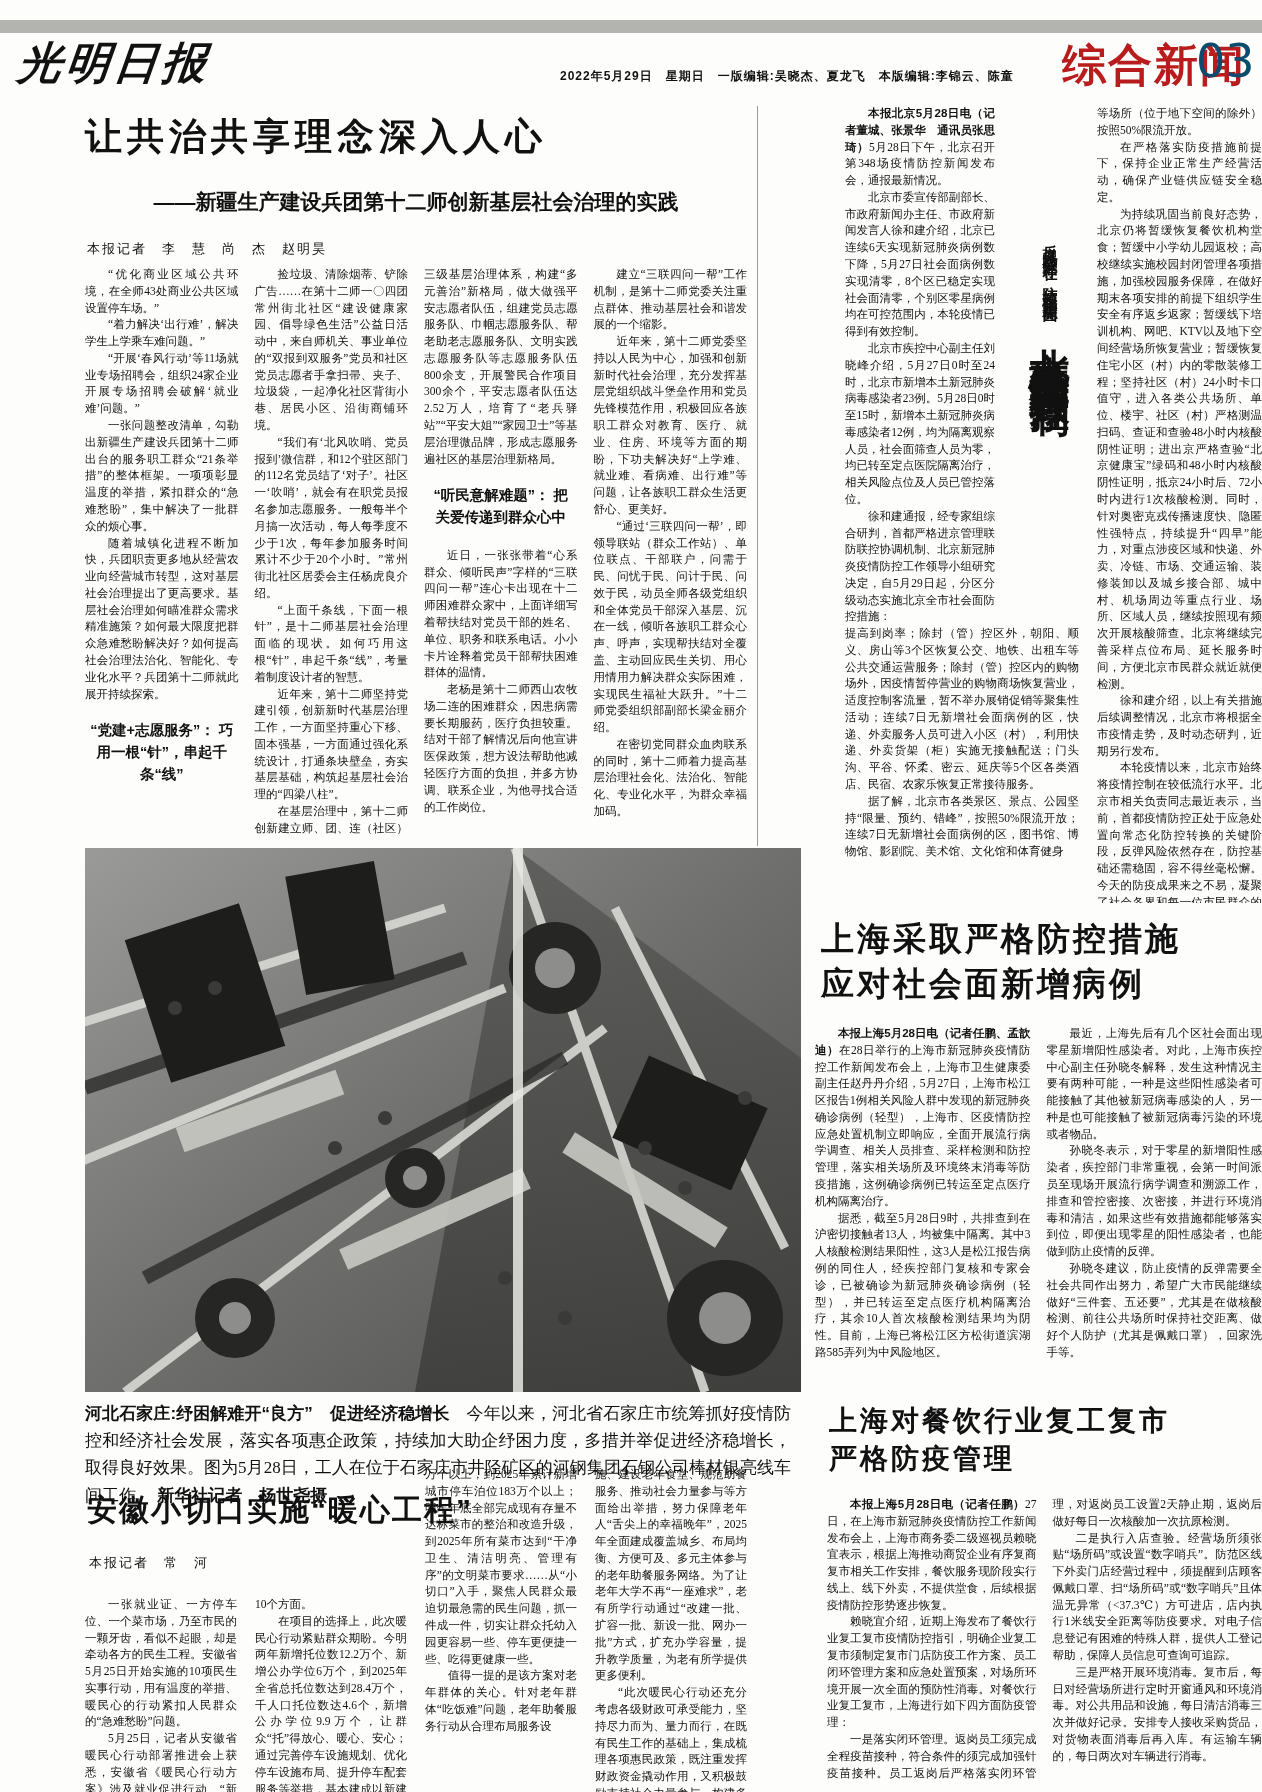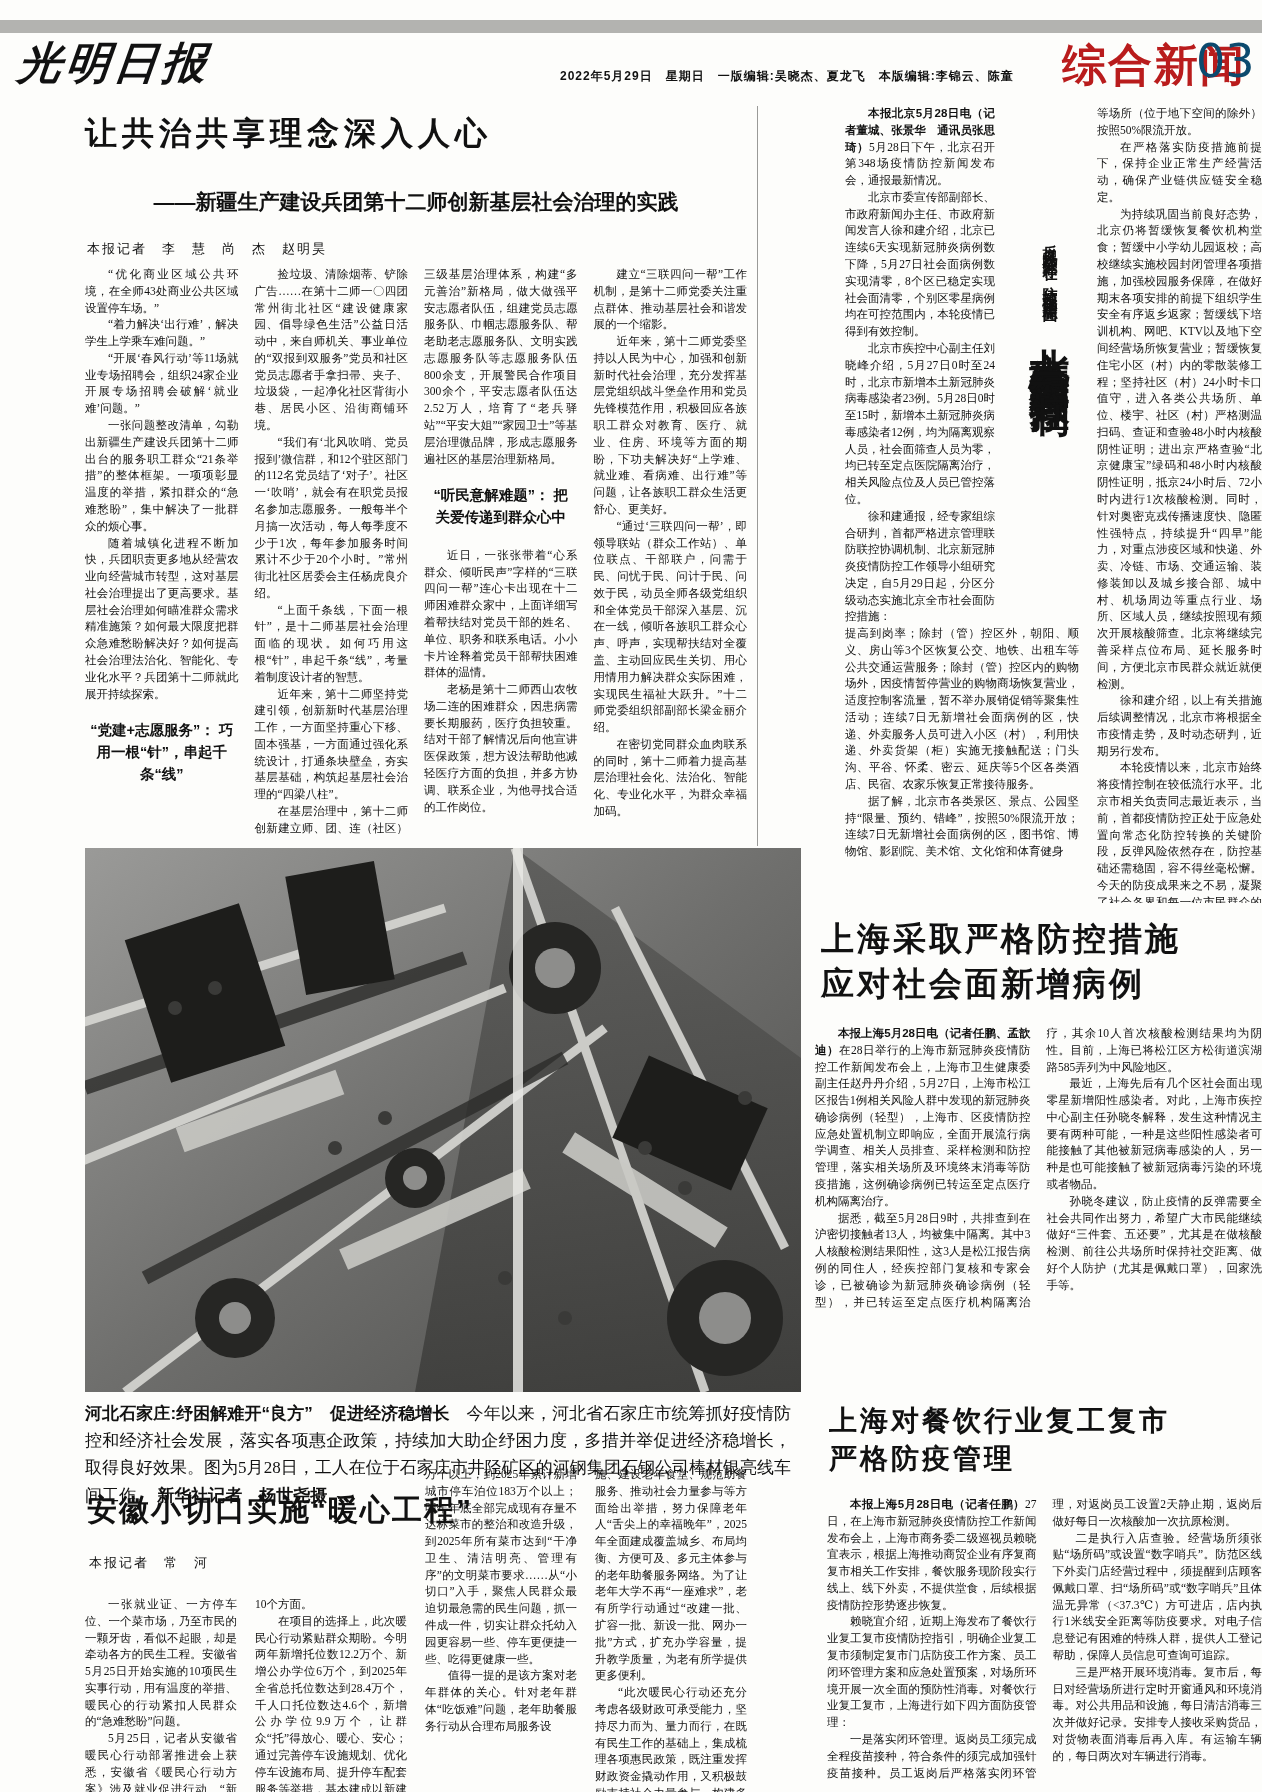--- a/index.html
+++ b/index.html
@@ -19,21 +19,21 @@
   .body-text p{margin:0;text-indent:2em;}
   .body-text p.cont{text-indent:0;}
   .body-text strong{font-family:"Liberation Sans",sans-serif;}
   .inline-subhead{font-family:"Liberation Sans",sans-serif;font-weight:bold;font-size:14.5px;
         text-align:center;margin:18px 4px;line-height:1.5;text-indent:0;}
   .cols-2{column-count:2;column-gap:16px;}
   .cols-4{column-count:4;column-gap:16px;}
   
   #main-art{left:85px;top:106px;width:662px;height:740px;}
   #main-headline{position:absolute;left:0;top:6px;width:662px;font-family:Liberation Sans, sans-serif;
-        font-weight:bold;font-size:32px;letter-spacing:5px;white-space:nowrap;}
+        font-weight:bold;font-size:37px;letter-spacing:5px;white-space:nowrap;}
   #main-subhead{position:absolute;left:0;top:82px;width:662px;text-align:center;
         font-family:"Liberation Sans",sans-serif;font-weight:bold;font-size:21px;}
   #main-byline{position:absolute;left:2px;top:134px;font-size:13px;letter-spacing:2px;text-align:center;}
   #main-body{position:absolute;left:0;top:160px;width:662px;height:580px;}
   #vrule-1{left:757px;top:106px;width:1px;height:740px;background:#9a9a98;}
   
   #bj-art{left:800px;top:103px;width:462px;height:802px;overflow:hidden;}
   #bj-col1{position:absolute;left:45px;top:2px;width:150px;height:518px;}
   #bj-wide{position:absolute;left:45px;top:522px;width:234px;height:280px;}
   #bj-col2{position:absolute;left:297px;top:2px;width:165px;height:798px;}
@@ -203,20 +203,21 @@
 
   <div id="sh1-art" class="abs">
     <div id="sh1-hl" class="big-headline">
       <div>上海采取严格防控措施</div>
       <div>应对社会面新增病例</div>
     </div>
     <div id="sh1-body" class="body-text cols-2">
         <p><strong>本报上海5月28日电（记者任鹏、孟歆迪）</strong>在28日举行的上海市新冠肺炎疫情防控工作新闻发布会上，上海市卫生健康委副主任赵丹丹介绍，5月27日，上海市松江区报告1例相关风险人群中发现的新冠肺炎确诊病例（轻型），上海市、区疫情防控应急处置机制立即响应，全面开展流行病学调查、相关人员排查、采样检测和防控管理，落实相关场所及环境终末消毒等防疫措施，这例确诊病例已转运至定点医疗机构隔离治疗。</p>
         <p>据悉，截至5月28日9时，共排查到在沪密切接触者13人，均被集中隔离。其中3人核酸检测结果阳性，这3人是松江报告病例的同住人，经疾控部门复核和专家会诊，已被确诊为新冠肺炎确诊病例（轻型），并已转运至定点医疗机构隔离治疗，其余10人首次核酸检测结果均为阴性。目前，上海已将松江区方松街道滨湖路585弄列为中风险地区。</p>
         <p>最近，上海先后有几个区社会面出现零星新增阳性感染者。对此，上海市疾控中心副主任孙晓冬解释，发生这种情况主要有两种可能，一种是这些阳性感染者可能接触了其他被新冠病毒感染的人，另一种是也可能接触了被新冠病毒污染的环境或者物品。</p>
+        <p>孙晓冬表示，对于零星的新增阳性感染者，疾控部门非常重视，会第一时间派员至现场开展流行病学调查和溯源工作，排查和管控密接、次密接，并进行环境消毒和清洁，如果这些有效措施都能够落实到位，即便出现零星的阳性感染者，也能做到防止疫情的反弹。</p>
         <p>孙晓冬建议，防止疫情的反弹需要全社会共同作出努力，希望广大市民能继续做好“三件套、五还要”，尤其是在做核酸检测、前往公共场所时保持社交距离、做好个人防护（尤其是佩戴口罩），回家洗手等。</p>
       </div>
   </div>
 
   <div id="sh2-art" class="abs">
     <div id="sh2-hl" class="big-headline">
       <div>上海对餐饮行业复工复市</div>
       <div>严格防疫管理</div>
     </div>
     <div id="sh2-body" class="body-text cols-2">

